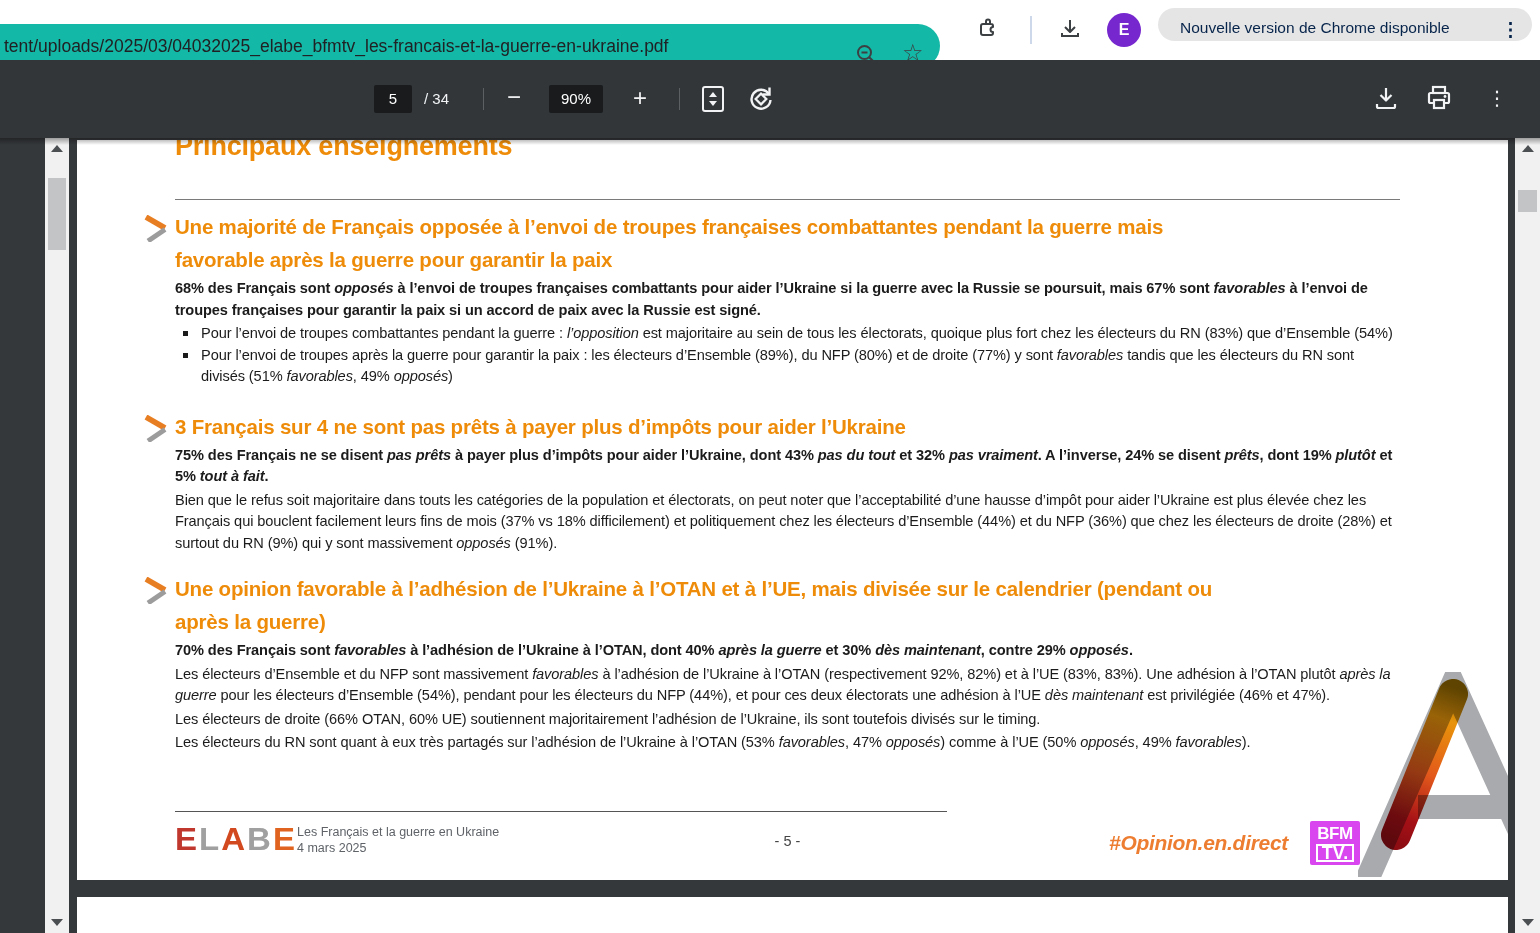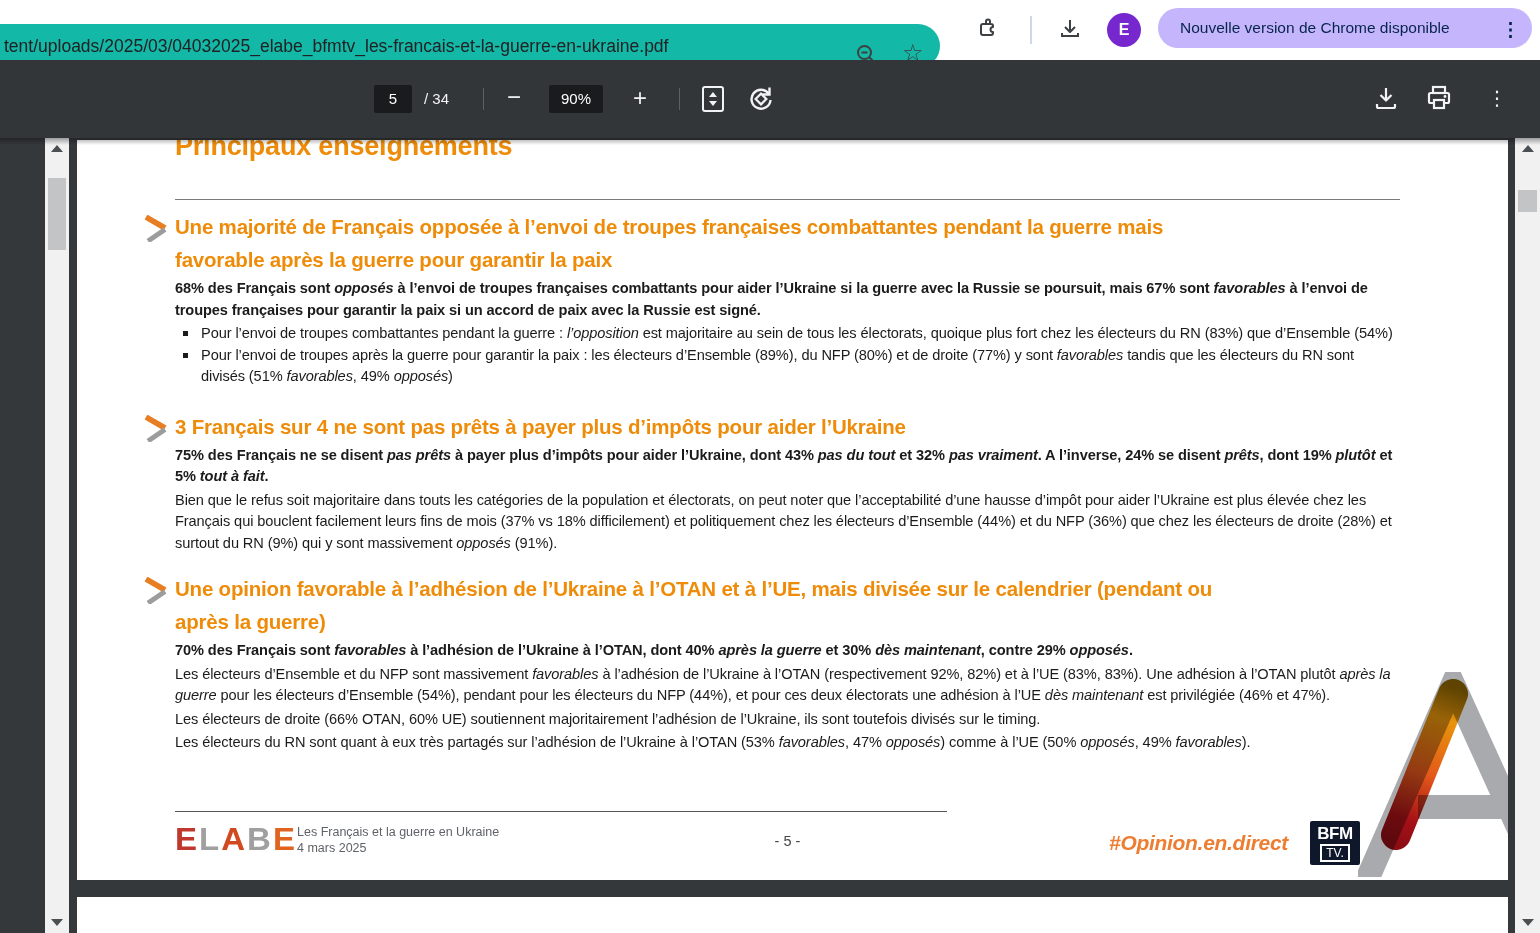--- a/index.html
+++ b/index.html
@@ -12,22 +12,22 @@
     background:#14b8a6; border-radius:0 22px 22px 0; }
   .url-text { position:absolute; left:4px; top:12px; font-size:17.5px; color:#202124;
     white-space:nowrap; letter-spacing:0; }
   .bar-icon { position:absolute; top:18px; width:24px; height:24px; color:#3c4043; }
   .mag { left:854px; } .star { left:902px; top:14px; font-size:24px; line-height:30px; }
   .ext { left:978px; top:16px; }
   .bar-sep { position:absolute; left:1030px; top:16px; width:2px; height:28px; background:#cdd8ea; }
   .dl-top { left:1058px; top:17px; }
   .avatar { position:absolute; left:1107px; top:13px; width:34px; height:34px; border-radius:50%;
     background:#7627ce; color:#fff; font-weight:bold; font-size:16px; text-align:center; line-height:34px; }
-  .update-pill { position:absolute; left:1158px; top:8px; width:374px; height:40px;
-    background:#c4b5fd; border-radius:22px; }
+  .update-pill { position:absolute; left:1158px; top:8px; width:374px; height:33px;
+    background:#e5e5e5; border-radius:22px; }
   .update-label { position:absolute; left:22px; top:11px; font-size:15.5px; color:#07244b; white-space:nowrap; }
   .pill-dots { position:absolute; right:12px; top:8px; font-size:19px; font-weight:bold;
     color:#07244b; letter-spacing:0; line-height:28px; }
 
   
   .pdf-toolbar { position:absolute; top:60px; left:0; width:1540px; height:78px; background:#323639; }
   .tb-box { position:absolute; top:25px; height:28px; background:#191b1d; border-radius:2px;
     color:#fff; font-size:15px; text-align:center; line-height:28px; }
   .page-box { left:374px; width:38px; }
   .zoom-box { left:549px; width:54px; }
@@ -82,25 +82,25 @@
   .footer-rule { position:absolute; left:98px; top:671px; width:772px; border-top:1px solid #555; }
   .footer { position:absolute; left:98px; right:108px; top:679px; height:52px; }
   .elabe-logo { position:absolute; left:0; top:4px; font-size:33px; font-weight:800;
     letter-spacing:2px; line-height:33px; transform:scaleY(0.95); }
   .el-1 { color:#c0372e; } .el-2 { color:#a0a0a0; } .el-3 { color:#d2491f; }
   .el-4 { color:#a0a0a0; } .el-5 { color:#e0641f; }
   .study-block { position:absolute; left:122px; top:5px; font-size:12.5px; color:#5f6368; line-height:16px; }
   .page-num { position:absolute; left:0; right:0; top:14px; text-align:center; font-size:14.5px; color:#444; }
   .footer-right { position:absolute; right:40px; top:2px; display:flex; align-items:center; gap:22px; }
   .hashtag { font-size:21px; font-weight:bold; font-style:italic; color:#ED7D31; letter-spacing:-0.3px; }
-  .bfm-logo { width:50px; height:44px; background:#0f172a; border-radius:2px; display:flex;
+  .bfm-logo { width:50px; height:44px; background:#d946ef; border-radius:2px; display:flex;
     flex-direction:column; align-items:center; justify-content:center; }
   .bfm-top { color:#fff; font-weight:800; font-size:17px; line-height:17px; letter-spacing:-0.5px; }
   .bfm-bottom { margin-top:2px; border:2px solid #fff; padding:0 4px; color:#fff;
-    font-weight:400; font-size:12px; line-height:14px; }
+    font-weight:700; font-size:18px; line-height:14px; }
 
   .watermark { position:absolute; right:-40px; bottom:3px; width:190px; height:205px; }
 </style>
 </head>
 <body>
 
 <div class="browser-bar">
   <div class="omnibox">
     <div class="url-text">tent/uploads/2025/03/04032025_elabe_bfmtv_les-francais-et-la-guerre-en-ukraine.pdf</div>
     <svg class="bar-icon mag" viewBox="0 0 24 24">

